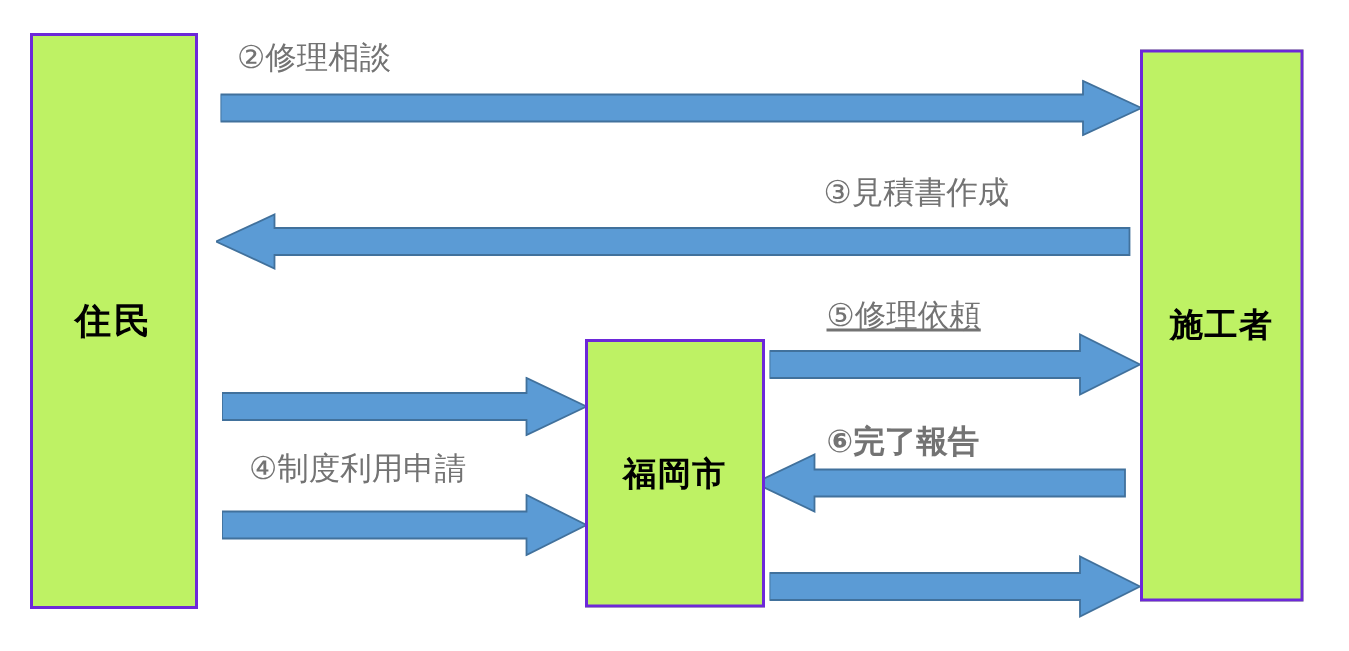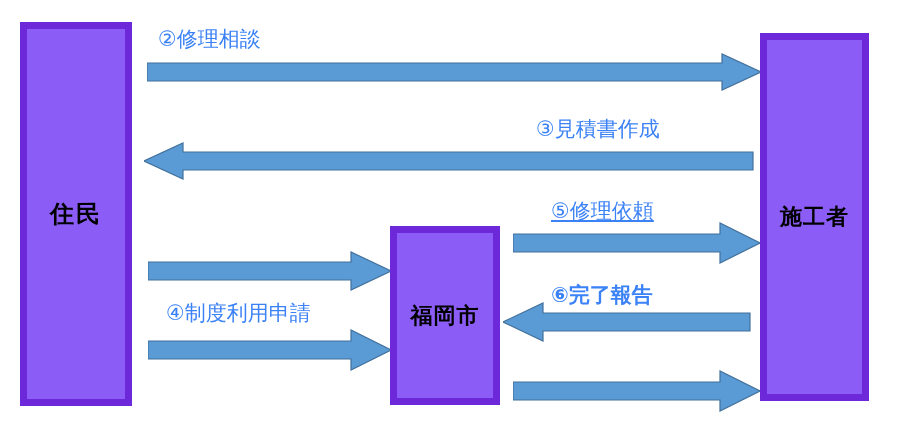--- a/index.html
+++ b/index.html
@@ -16,52 +16,52 @@
     width: 899px;
     height: 434px;
     background: #ffffff;
     overflow: hidden;
   }
 
   
   .actor-box {
     position: absolute;
     box-sizing: border-box;
-    background: #8b5cf6;
-    border: 7px solid #6d28d9;
+    background: #bef264;
+    border: 2px solid #6d28d9;
     display: flex;
     align-items: center;
     justify-content: center;
     z-index: 5;
   }
   .actor-label {
     font-size: 23px;
     font-weight: 700;
     color: #000000;
     letter-spacing: 2px;
     white-space: nowrap;
   }
   #box-resident {
     left: 20px;  top: 22px;  width: 112px;  height: 384px;
   }
   #box-resident .actor-label { font-size: 24px; }
   #box-city {
-    left: 390px; top: 226px; width: 110px; height: 179px;
+    left: 390px; top: 226px; width: 120px; height: 179px;
   }
   #box-city .actor-label { font-size: 22px; letter-spacing: 1px; }
   #box-contractor {
     left: 760px; top: 33px;  width: 109px; height: 368px;
   }
   #box-contractor .actor-label { font-size: 22px; letter-spacing: 1px; }
 
   
   .arrow-label {
     position: absolute;
     font-size: 21px;
-    color: #3b82f6;
+    color: #737373;
     white-space: nowrap;
     line-height: 1.1;
     z-index: 4;
   }
 
   
   .arrow {
     position: absolute;
     z-index: 3;
   }
@@ -89,21 +89,21 @@
     <span class="actor-label">施工者</span>
   </div>
 
   <div class="arrow-label" style="left:158px; top:27px;">②修理相談</div>
   <div class="arrow" style="left:147px; top:53px;">
     <svg width="615" height="38" viewBox="0 0 615 38">
       <polygon class="arrow-shape" points="0,10 575,10 575,1 614,19 575,37 575,28 0,28" fill="#5B9BD5" stroke="#41719C"></polygon>
     </svg>
   </div>
 
-  <div class="arrow-label" style="left:536px; top:117px;text-align:right;">③見積書作成</div>
+  <div class="arrow-label" style="left:549px; top:117px;text-align:right;">③見積書作成</div>
   <div class="arrow" style="left:144px; top:142px;">
     <svg width="610" height="38" viewBox="0 0 610 38">
       <polygon class="arrow-shape" points="0,19 39,1 39,10 609,10 609,28 39,28 39,37" fill="#5B9BD5" stroke="#41719C"></polygon>
     </svg>
   </div>
 
   <div class="arrow" style="left:148px; top:251px;">
     <svg width="244" height="40" viewBox="0 0 244 40">
       <polygon class="arrow-shape" points="0,11 203,11 203,1 243,20 203,39 203,29 0,29" fill="#5B9BD5" stroke="#41719C"></polygon>
     </svg>

